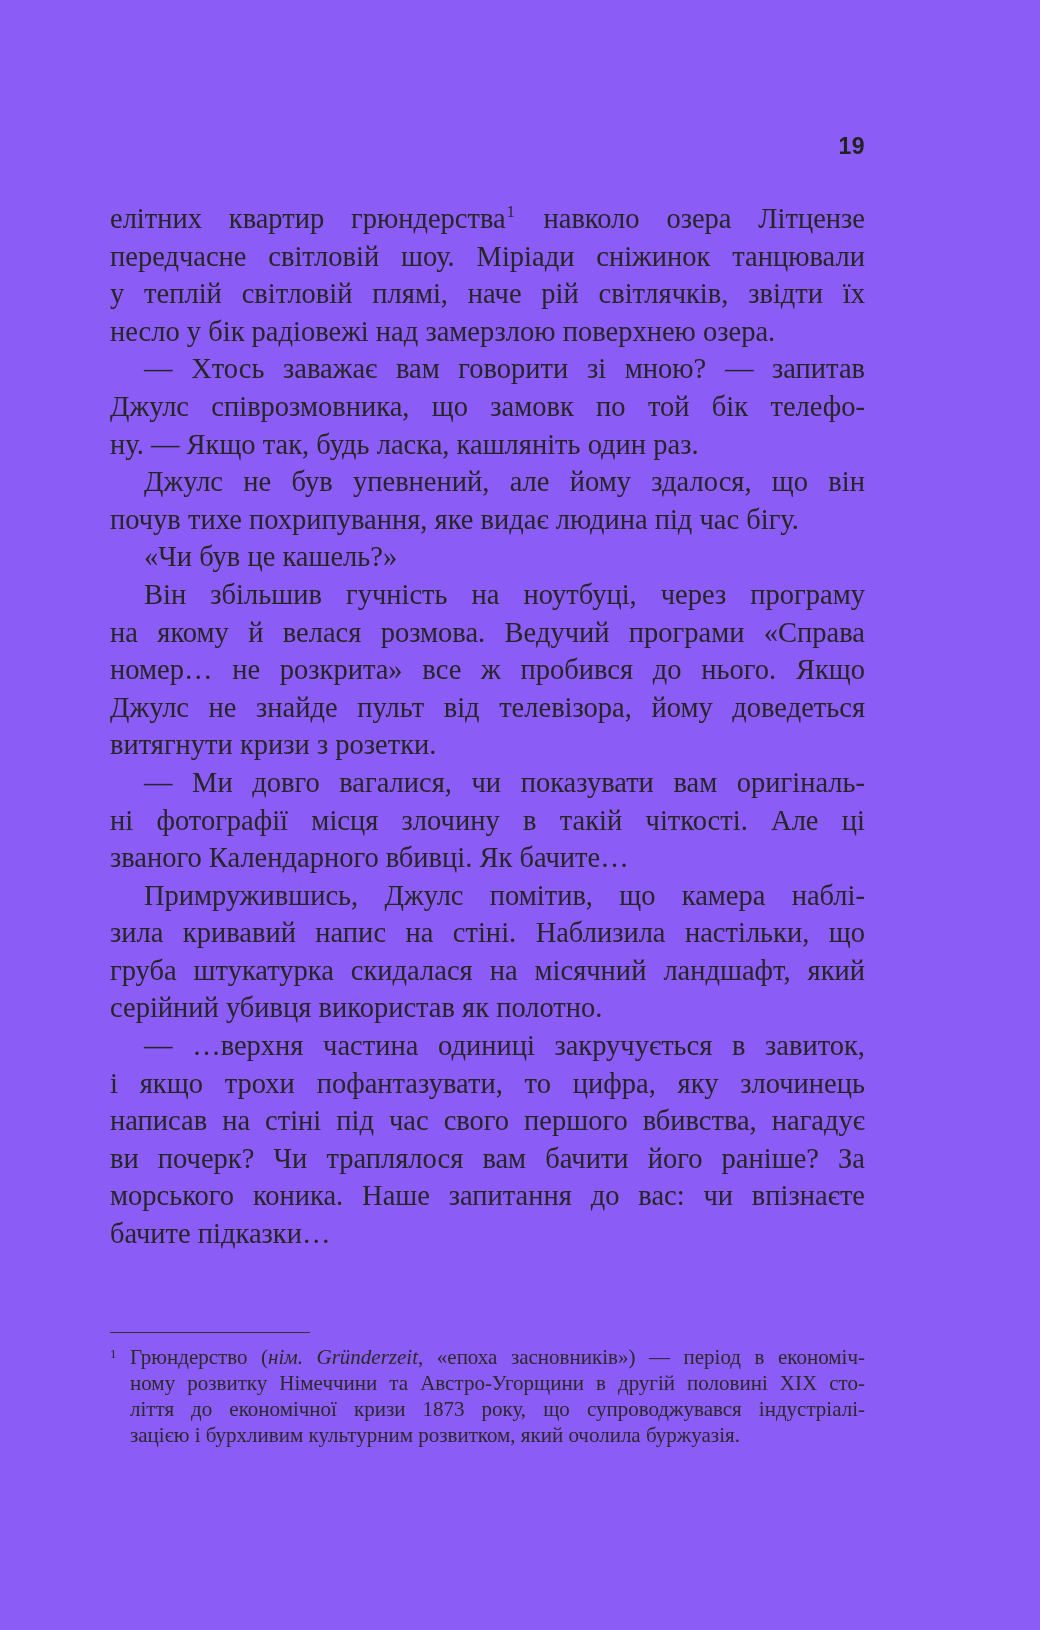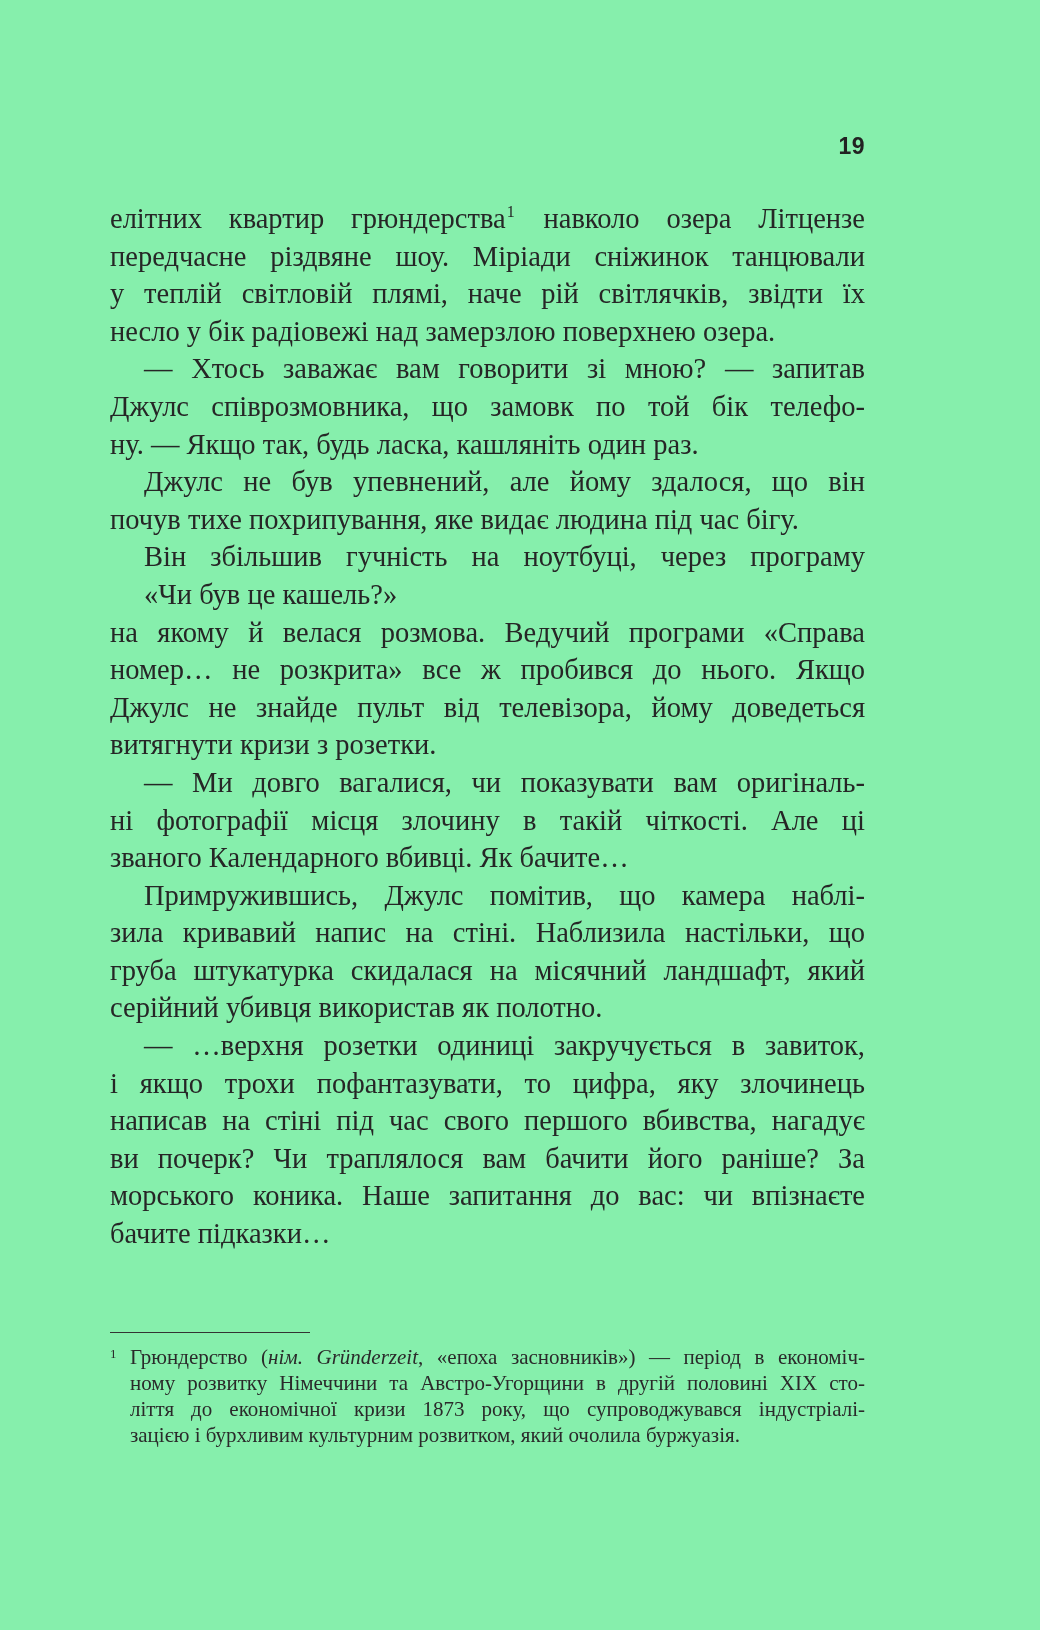--- a/index.html
+++ b/index.html
@@ -1,17 +1,17 @@
 <!DOCTYPE html>
 <html><head>
 <meta charset="utf-8">
 <style>
   html, body { margin: 0; padding: 0; background: #ffffff; }
   body { width: 1040px; height: 1630px; position: relative; overflow: hidden; }
-  .page { position: absolute; left: 0; top: 0; width: 1040px; height: 1630px; background: #86efac; }
+  .page { position: absolute; left: 0; top: 0; width: 1040px; height: 1630px; background: #8b5cf6; }
   .page-number {
     position: absolute; top: 133px; right: 175px;
     font-family: "Liberation Sans", "DejaVu Sans", sans-serif;
     font-weight: bold; font-size: 23px; color: #222222; letter-spacing: 0.5px;
   }
   .body-text {
     position: absolute; left: 110px; top: 200px; width: 755px;
     font-family: "Liberation Serif", "DejaVu Serif", serif;
     font-size: 28.5px; line-height: 37.6px; color: #262626;
   }
@@ -36,42 +36,42 @@
 </style>
 </head>
 <body>
 
 <div class="page">
 
   <div class="page-number">19</div>
 
   <div class="body-text">
     <span class="line"><span>елітних квартир грюндерства</span><sup class="fnref">1</sup><span> навколо озера Літцензе</span></span>
-    <span class="line">передчасне різдвяне шоу. Міріади сніжинок танцювали</span>
+    <span class="line">передчасне світловій шоу. Міріади сніжинок танцювали</span>
     <span class="line">у теплій світловій плямі, наче рій світлячків, звідти їх</span>
     <span class="line last">несло у бік радіовежі над замерзлою поверхнею озера.</span>
     <span class="line indent">— Хтось заважає вам говорити зі мною? — запитав</span>
     <span class="line">Джулс співрозмовника, що замовк по той бік телефо-</span>
     <span class="line last">ну. — Якщо так, будь ласка, кашляніть один раз.</span>
     <span class="line indent">Джулс не був упевнений, але йому здалося, що він</span>
     <span class="line last">почув тихе похрипування, яке видає людина під час бігу.</span>
+    <span class="line indent last">«Чи був це кашель?»</span>
     <span class="line indent">Він збільшив гучність на ноутбуці, через програму</span>
-    <span class="line indent last">«Чи був це кашель?»</span>
     <span class="line">на якому й велася розмова. Ведучий програми «Справа</span>
     <span class="line">номер… не розкрита» все ж пробився до нього. Якщо</span>
     <span class="line">Джулс не знайде пульт від телевізора, йому доведеться</span>
     <span class="line last">витягнути кризи з розетки.</span>
     <span class="line indent">— Ми довго вагалися, чи показувати вам оригіналь-</span>
     <span class="line">ні фотографії місця злочину в такій чіткості. Але ці</span>
     <span class="line last">званого Календарного вбивці. Як бачите…</span>
     <span class="line indent">Примружившись, Джулс помітив, що камера наблі-</span>
     <span class="line">зила кривавий напис на стіні. Наблизила настільки, що</span>
     <span class="line">груба штукатурка скидалася на місячний ландшафт, який</span>
     <span class="line last">серійний убивця використав як полотно.</span>
-    <span class="line indent">— …верхня розетки одиниці закручується в завиток,</span>
+    <span class="line indent">— …верхня частина одиниці закручується в завиток,</span>
     <span class="line">і якщо трохи пофантазувати, то цифра, яку злочинець</span>
     <span class="line">написав на стіні під час свого першого вбивства, нагадує</span>
     <span class="line">ви почерк? Чи траплялося вам бачити його раніше? За</span>
     <span class="line">морського коника. Наше запитання до вас: чи впізнаєте</span>
     <span class="line last">бачите підказки…</span>
   </div>
 
   <div class="footnote-rule"></div>
 
   <div class="footnotes">

